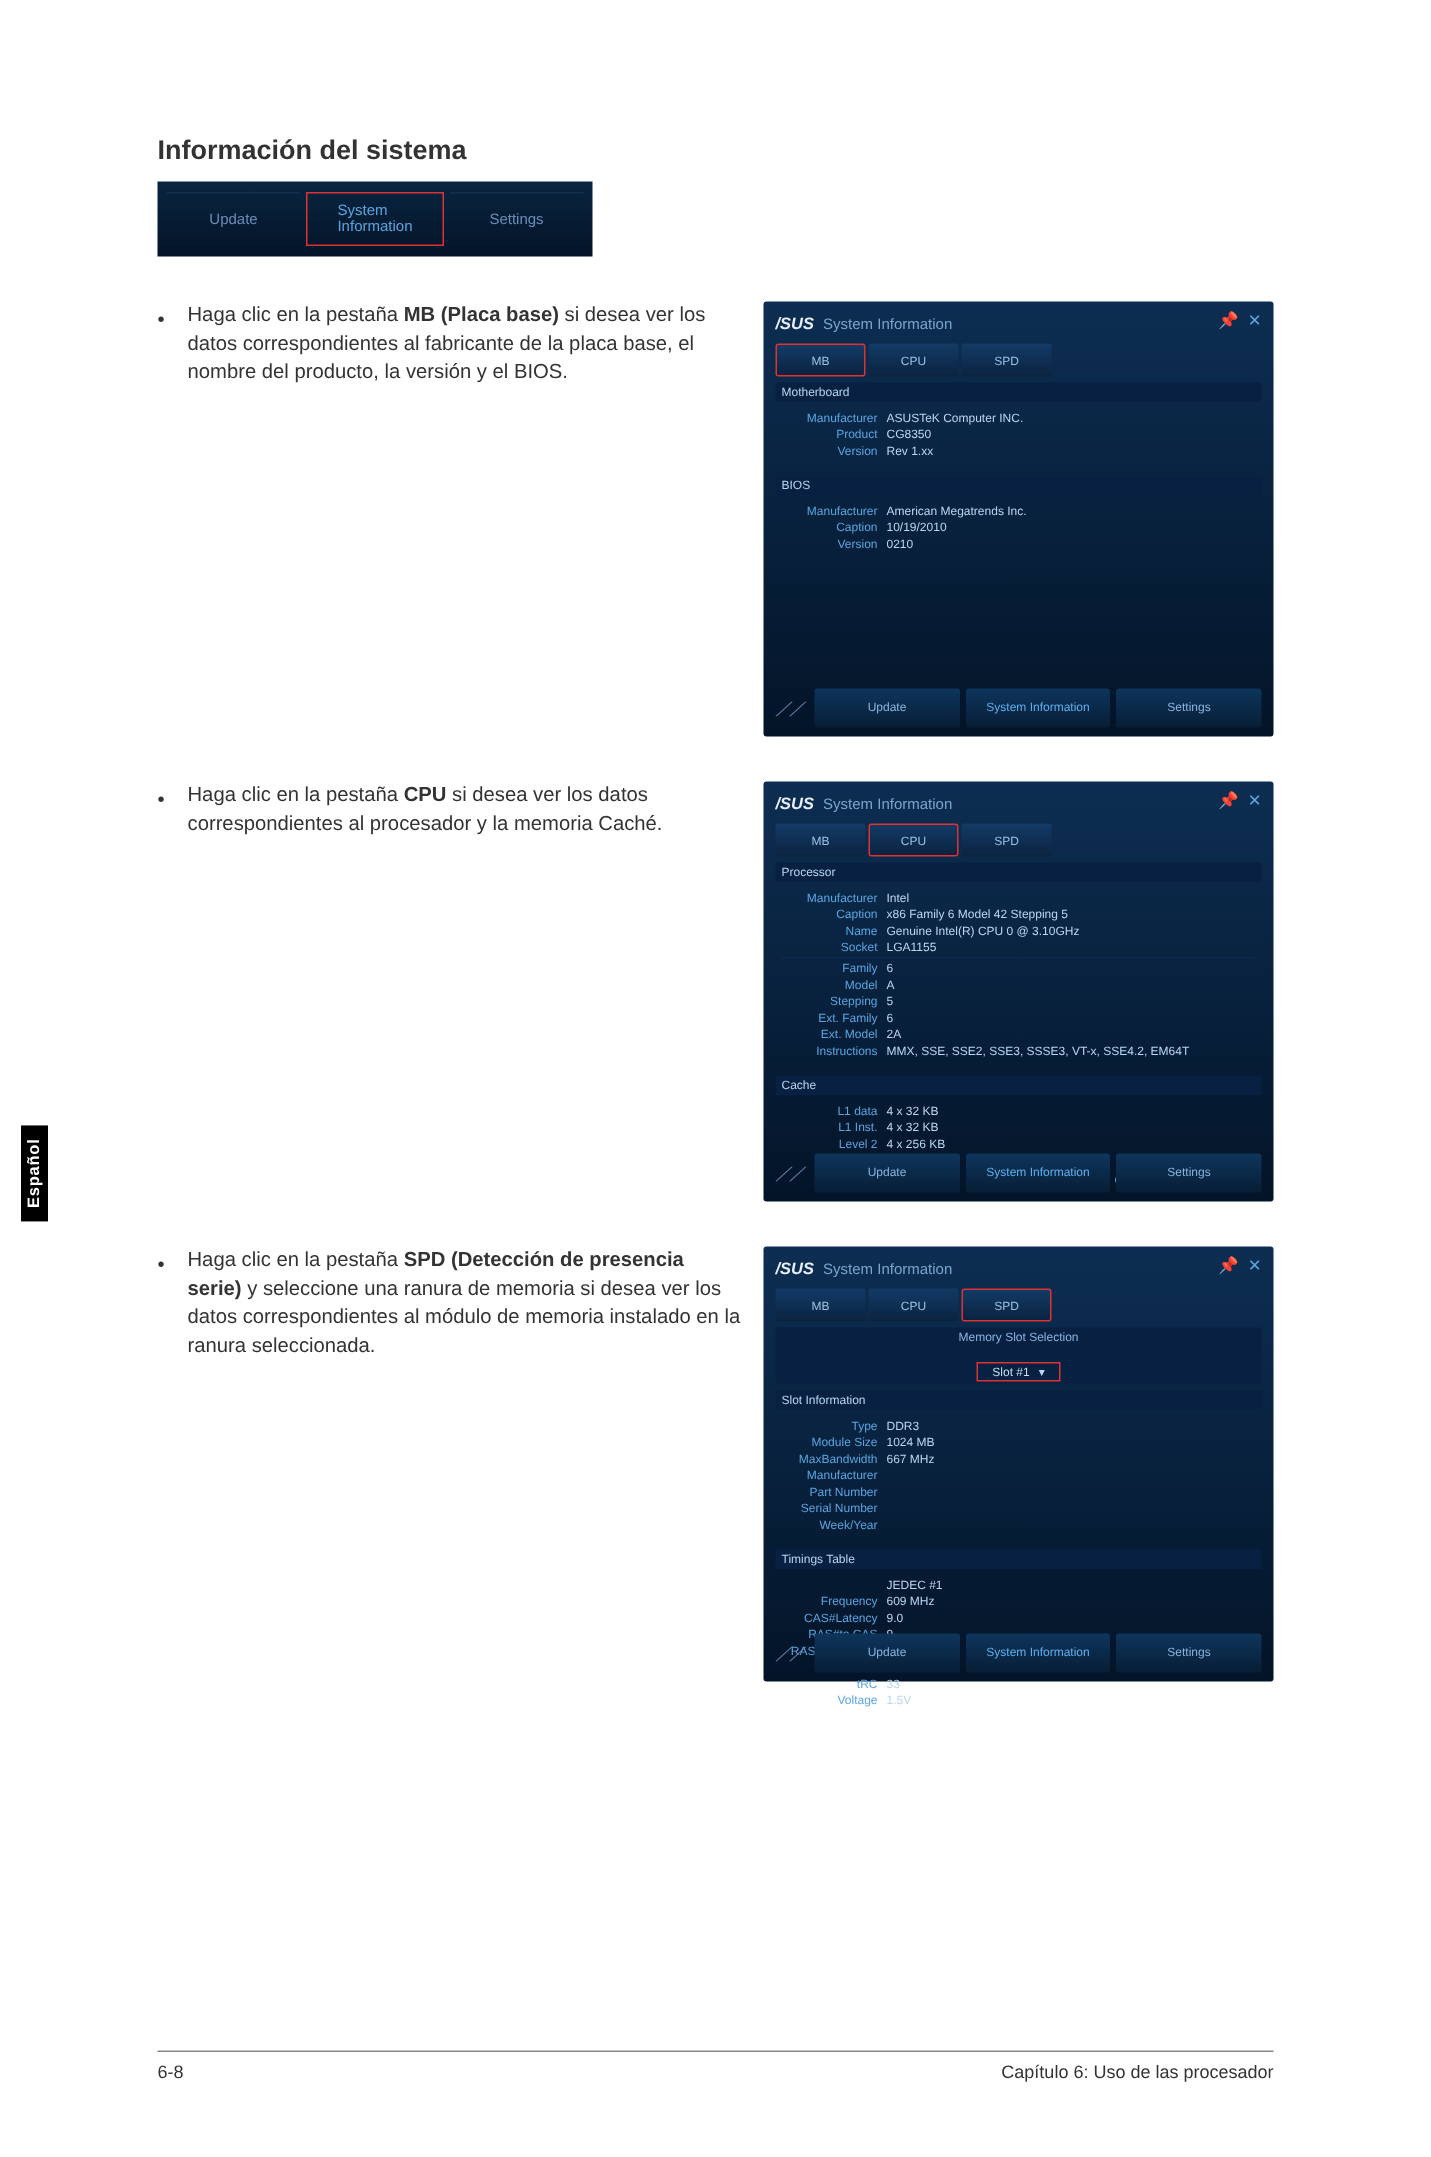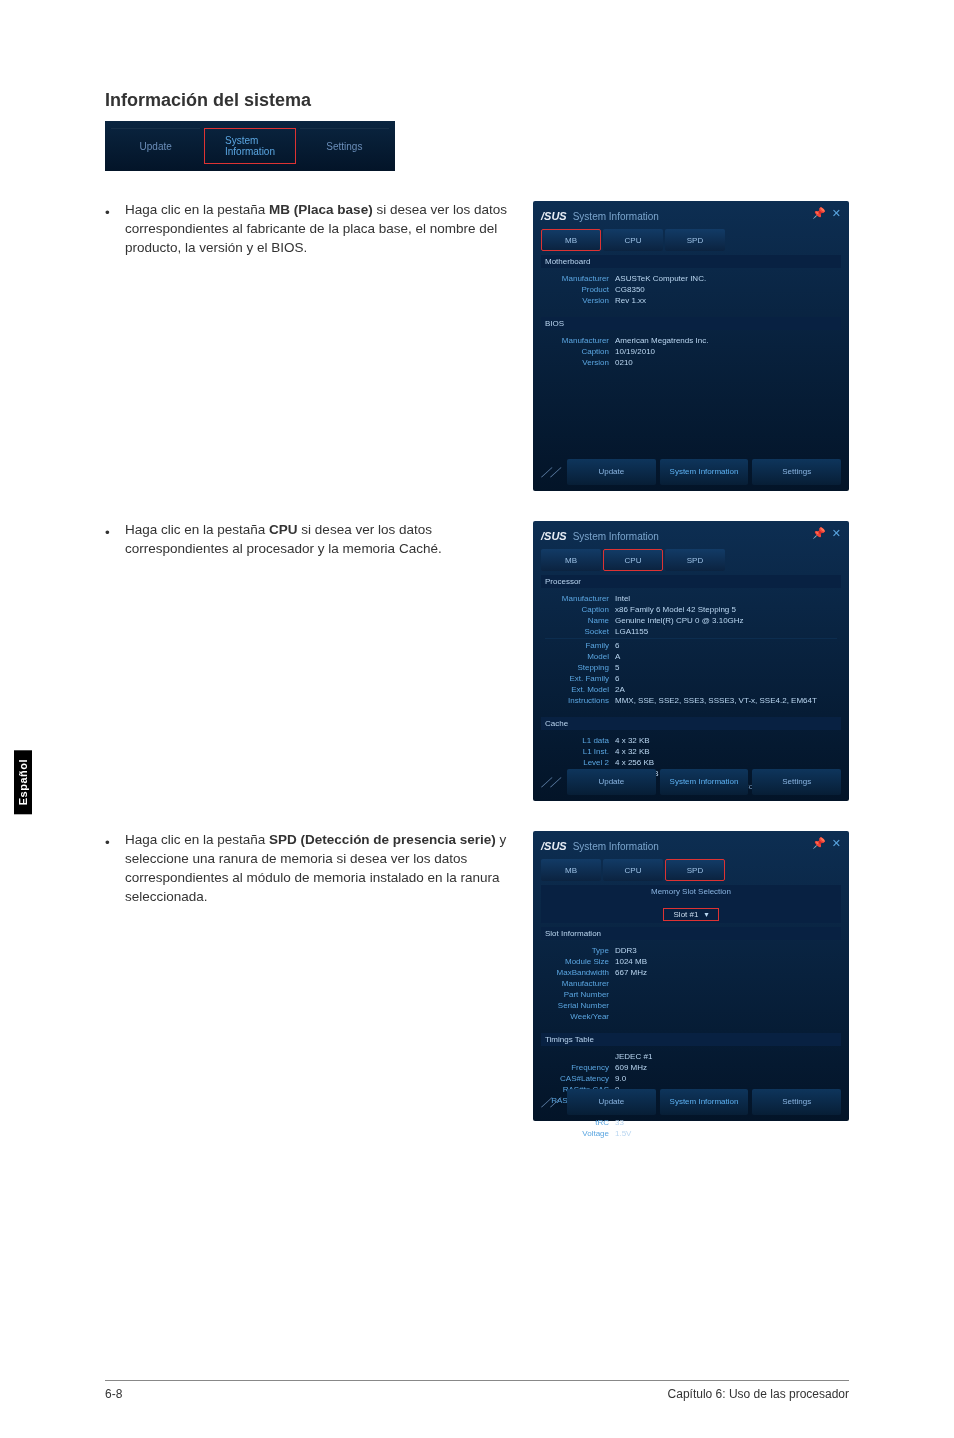--- a/index.html
+++ b/index.html
@@ -32,21 +32,21 @@
     }
     .tabbar-img .tb { flex: 1; height: 36px; display: flex; align-items: center; justify-content: center;
       font-size: 10px; color: #6a8db8; border-top: 1px solid rgba(255,255,255,0.06); }
     .tabbar-img .tb.active { border: 1.5px solid #d33; color: #5aa5e0; line-height: 1.1; text-align:left;}
     .section-row { display: flex; gap: 15px; margin-bottom: 30px; }
     .section-text { flex: 1; font-size: 13.5px; line-height: 1.4; }
     .bullet-row { display: flex; gap: 14px; }
     .bullet { width: 6px; padding-top: 3px; }
     .bullet-content { flex: 1; }
     .screenshot {
-      width: 316px;
+      width: 340px;
       background: linear-gradient(#0d2e52,#031428);
       color: #8ab4e0;
       font-size: 8px;
       padding: 6px 8px 6px 8px;
       position: relative;
       border-radius: 2px;
     }
     .screenshot.s1 { height: 290px; }
     .screenshot.s2 { height: 280px; }
     .screenshot.s3 { height: 290px; }
@@ -75,21 +75,21 @@
       color: #fff;
       font-size: 11px;
       font-weight: bold;
       padding: 9px 3px;
       writing-mode: vertical-rl;
       transform: rotate(180deg);
       letter-spacing: 0.5px;
     }
     .footer {
       position: absolute;
-      bottom: 37px;
+      bottom: 50px;
       left: 105px;
       right: 105px;
       border-top: 1px solid #888;
       padding-top: 6px;
       display: flex;
       justify-content: space-between;
       font-size: 12px;
       color: #333;
     }
     .slot-select-row { display:flex; align-items:center; gap:6px; margin-top:4px; background:#082142; padding:2px 4px;flex-direction:column;}

